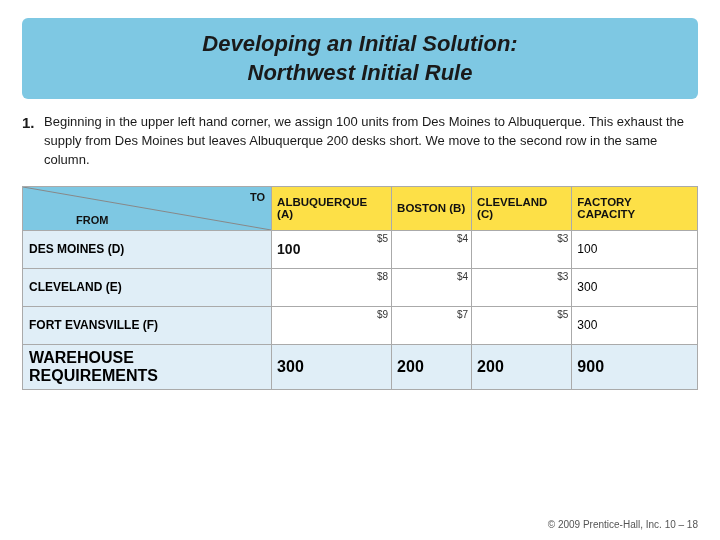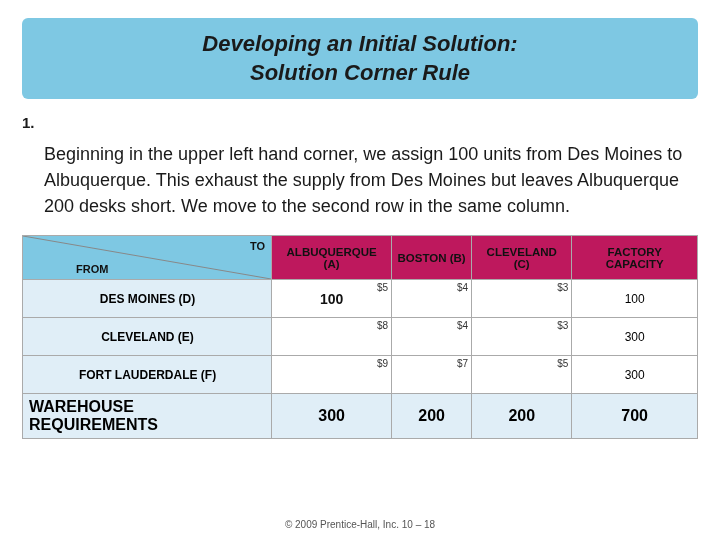--- a/index.html
+++ b/index.html
@@ -51,45 +51,44 @@
 
     .point-number {
       font-size: 15px;
       font-weight: bold;
       color: #1a1a1a;
       min-width: 22px;
       margin-top: 1px;
     }
 
     .point-text {
-      font-size: 18px;
+      font-size: 13px;
       color: #1a1a1a;
       line-height: 1.45;
-      margin-top: 28px;
     }
 
     
     .transport-table {
       width: 100%;
       border-collapse: collapse;
       margin-top: 2px;
     }
 
     .transport-table td, .transport-table th {
       border: 1px solid #aaa;
       font-size: 12px;
       vertical-align: middle;
-      text-align: center;
+      text-align: left;
       padding: 4px 5px;
       background: #fff;
     }
 
     
     .transport-table .header-row td {
-      background: #be185d;
+      background: #fde047;
       font-weight: bold;
       font-size: 11.5px;
       color: #111;
       text-transform: uppercase;
     }
 
     
     .corner-cell {
       position: relative;
       background: #7ec8e3 !important;
@@ -158,42 +157,42 @@
       font-weight: bold;
       font-size: 16px;
     }
 
     .req-label {
       text-align: left !important;
       padding-left: 6px !important;
     }
 
     .footer-text {
-      text-align: center;
+      text-align: right;
       font-size: 10px;
       color: #555;
       margin-top: 6px;
     }
 
     
     .highlight-100 {
       font-size: 14px;
       font-weight: bold;
       color: #111;
     }
   </style>
 </head>
 <body>
 
 <div class="slide">
 
   <div class="title-box">
     <div class="title-text">
       <span>Developing an Initial Solution:</span><br>
-      <span>Solution Corner Rule</span>
+      <span>Northwest Initial Rule</span>
     </div>
   </div>
 
   <div class="body-section">
 
     <div class="numbered-point">
       <span class="point-number">1.</span>
       <span class="point-text">Beginning in the upper left hand corner, we assign 100 units from Des Moines to Albuquerque. This exhaust the supply from Des Moines but leaves Albuquerque 200 desks short. We move to the second row in the same column.</span>
     </div>
 
@@ -242,42 +241,42 @@
             <span class="cell-value"></span>
           </td>
           <td class="cost-cell">
             <span class="cost-badge">$3</span>
             <span class="cell-value"></span>
           </td>
           <td>300</td>
         </tr>
 
         <tr>
-          <td class="row-label">FORT LAUDERDALE (F)</td>
+          <td class="row-label">FORT EVANSVILLE (F)</td>
           <td class="cost-cell">
             <span class="cost-badge">$9</span>
             <span class="cell-value"></span>
           </td>
           <td class="cost-cell">
             <span class="cost-badge">$7</span>
             <span class="cell-value"></span>
           </td>
           <td class="cost-cell">
             <span class="cost-badge">$5</span>
             <span class="cell-value"></span>
           </td>
           <td>300</td>
         </tr>
 
         <tr class="req-row">
           <td class="req-label">WAREHOUSE REQUIREMENTS</td>
           <td>300</td>
           <td>200</td>
           <td>200</td>
-          <td>700</td>
+          <td>900</td>
         </tr>
       </tbody>
     </table>
 
   </div>
 
   <div class="footer-text">© 2009 Prentice-Hall, Inc.   10 – 18</div>
 
 </div>
 

